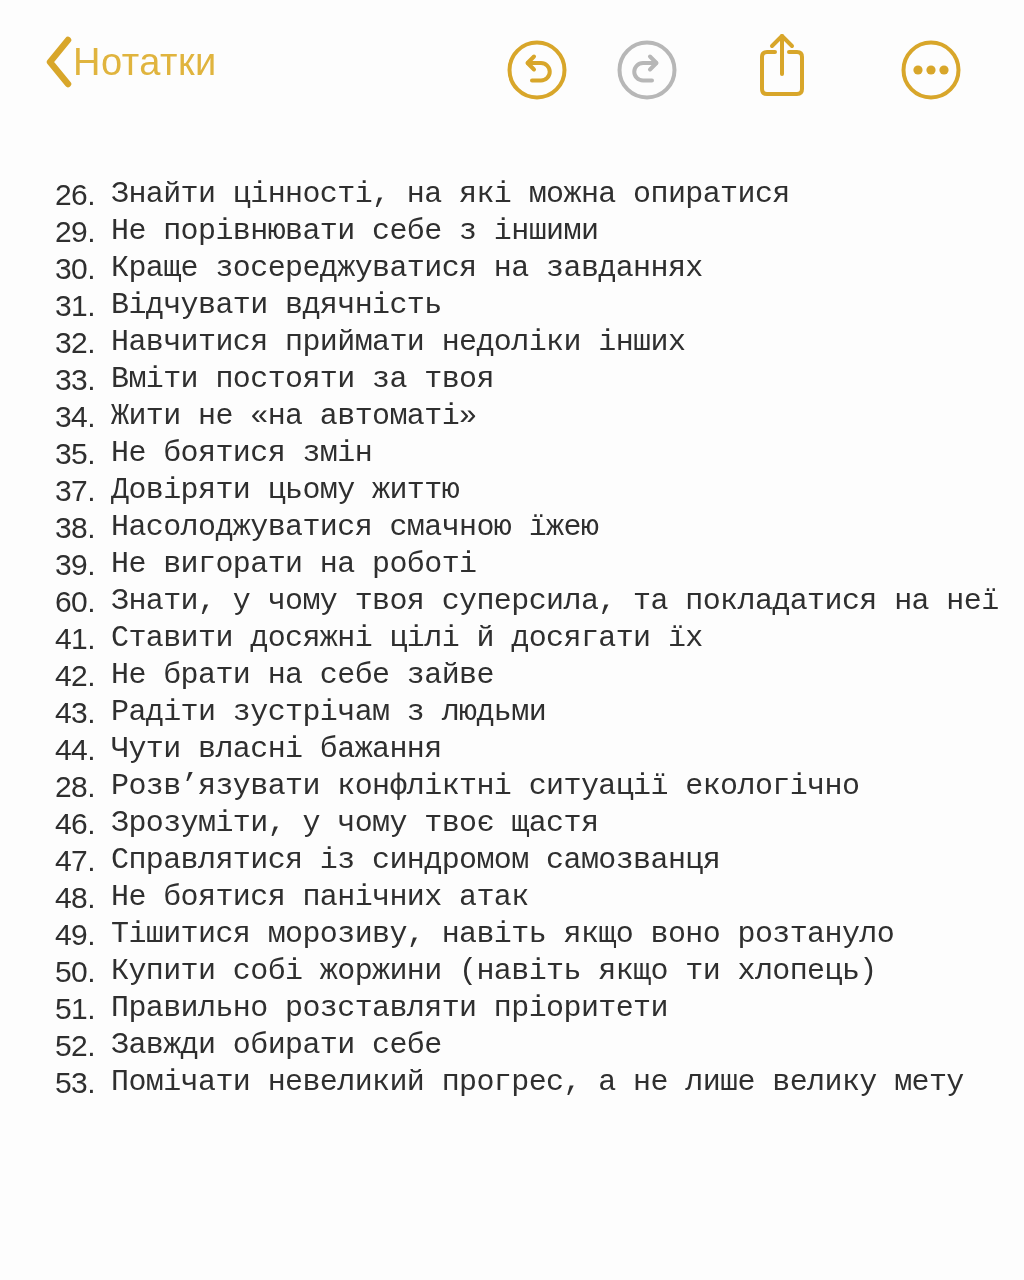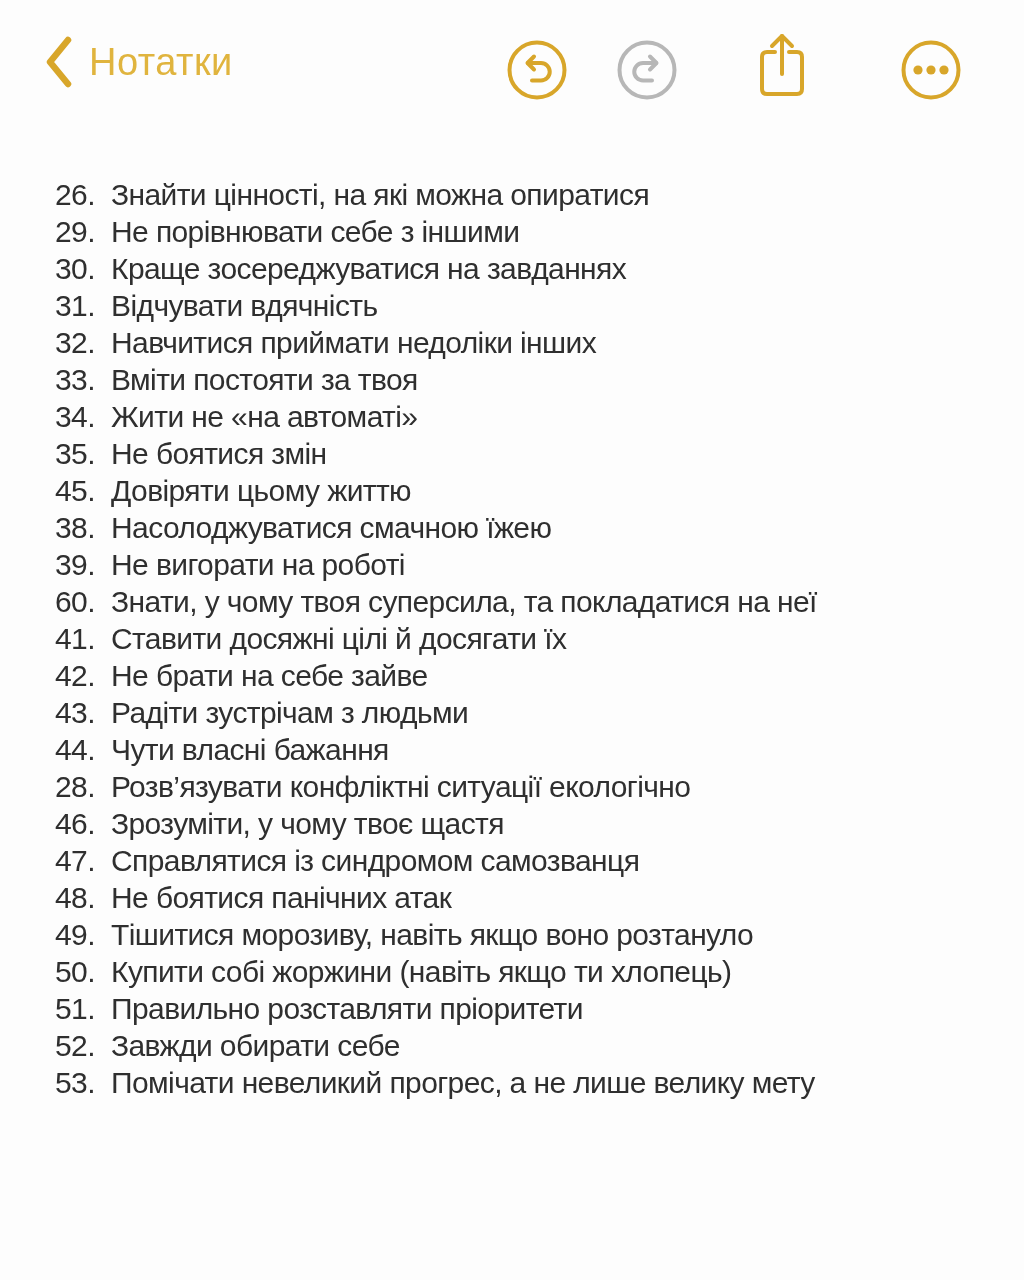--- a/index.html
+++ b/index.html
@@ -29,21 +29,20 @@
   .toolbar {
     position: absolute;
     top: 0; left: 0; right: 0;
     height: 135px;
   }
   .back-button {
     position: absolute;
     left: 43px;
     top: 36px;
     display: flex;
-    gap: 16px;
     cursor: pointer;
   }
   .chevron {
     width: 30px;
     height: 52px;
     fill: none;
     stroke: var(--accent);
     stroke-width: 6.5;
     stroke-linecap: round;
     stroke-linejoin: round;
@@ -98,21 +97,21 @@
     line-height: 37px;
     font-size: 30px;
     letter-spacing: -0.6px;
     color: var(--text);
     white-space: nowrap;
   }
   .item-number {
     flex: 0 0 56px;
     width: 56px;
   }
-  .item-text { flex: 1 1 auto; }
+  .item-text { flex: 1 1 auto; font-family: Liberation Mono, monospace; }
 </style>
 </head>
 <body>
 
 <div class="screen">
 
   <header class="toolbar">
 
     <div class="back-button">
       <svg class="chevron" viewBox="0 0 30 52">
@@ -186,21 +185,21 @@
         </li>
         <li class="note-item">
           <span class="item-number">34.</span>
           <span class="item-text">Жити не «на автоматі»</span>
         </li>
         <li class="note-item">
           <span class="item-number">35.</span>
           <span class="item-text">Не боятися змін</span>
         </li>
         <li class="note-item">
-          <span class="item-number">45.</span>
+          <span class="item-number">37.</span>
           <span class="item-text">Довіряти цьому життю</span>
         </li>
         <li class="note-item">
           <span class="item-number">38.</span>
           <span class="item-text">Насолоджуватися смачною їжею</span>
         </li>
         <li class="note-item">
           <span class="item-number">39.</span>
           <span class="item-text">Не вигорати на роботі</span>
         </li>

